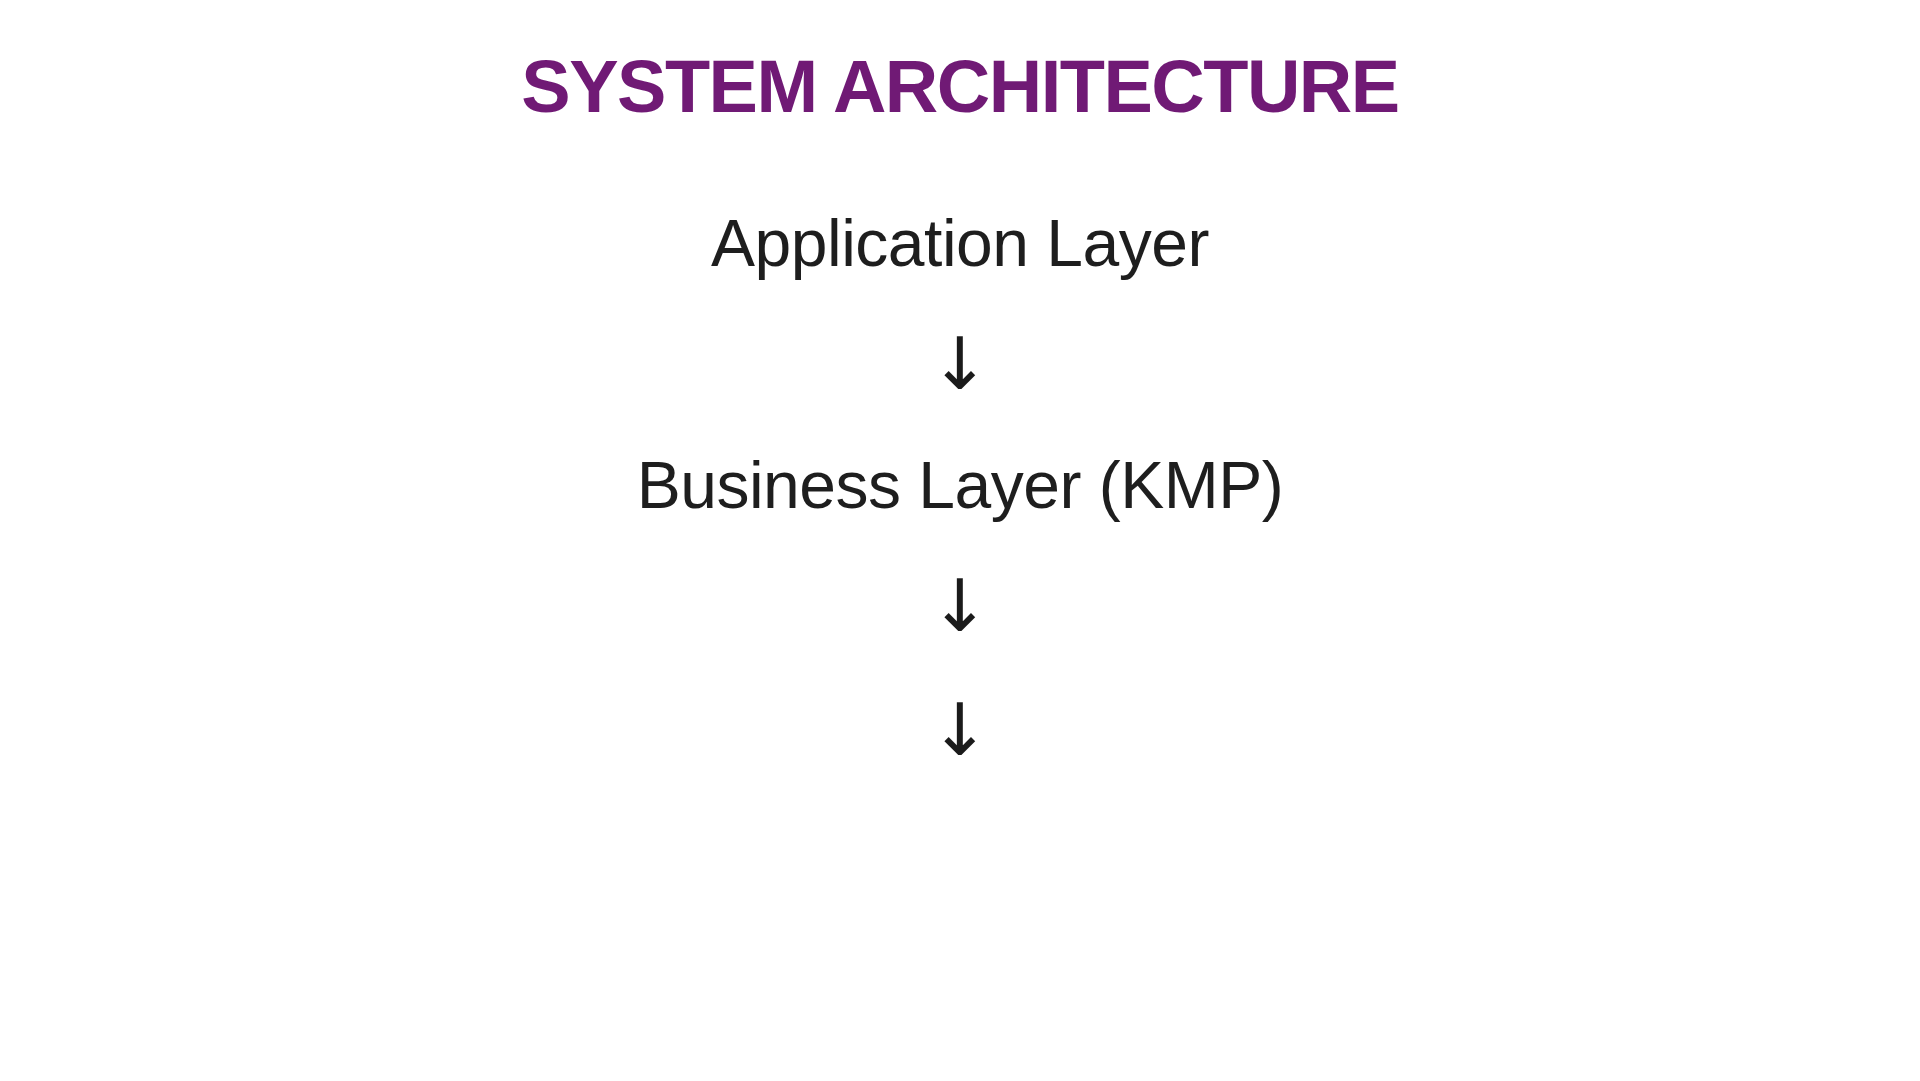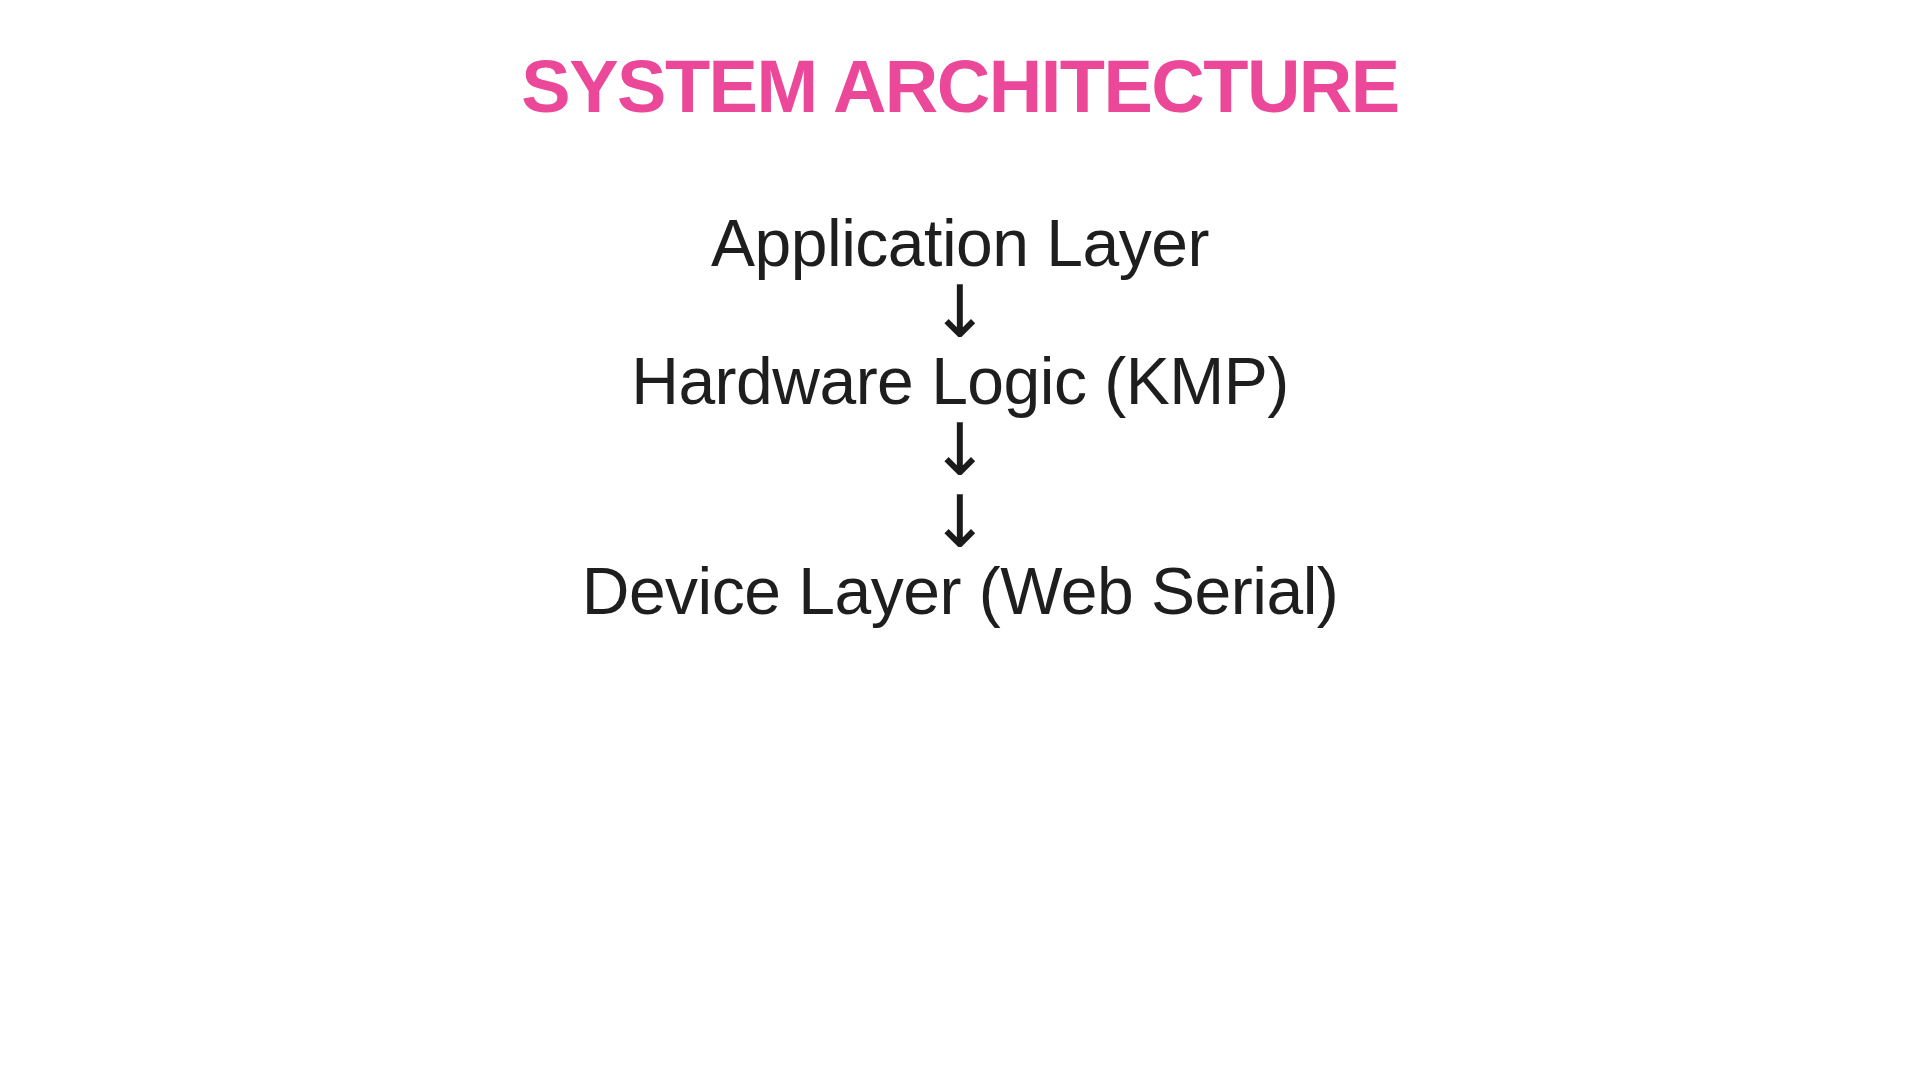--- a/index.html
+++ b/index.html
@@ -20,28 +20,29 @@
     display: flex;
     flex-direction: column;
     align-items: center;
   }
   .diagram-title {
     margin-top: 50px;
     font-size: 74px;
     line-height: 1;
     font-weight: 700;
     letter-spacing: -1.5px;
-    color: #ec4899;
+    color: #701a75;
     white-space: nowrap;
   }
   .flow-stack {
     margin-top: 86px;
     display: flex;
     flex-direction: column;
     align-items: center;
+    gap: 52px;
   }
   .layer-node {
     font-size: 66px;
     line-height: 1;
     font-weight: 400;
     letter-spacing: -0.5px;
     color: #1e1e1e;
     white-space: nowrap;
   }
   .down-arrow {
@@ -58,23 +59,22 @@
 <div class="diagram">
 
   <div class="diagram-title">SYSTEM ARCHITECTURE</div>
 
   <div class="flow-stack">
 
     <div class="layer-node">Application Layer</div>
 
     <div class="down-arrow">↓</div>
 
-    <div class="layer-node">Hardware Logic (KMP)</div>
+    <div class="layer-node">Business Layer (KMP)</div>
 
     <div class="down-arrow">↓</div>
 
 
     <div class="down-arrow">↓</div>
 
-    <div class="layer-node">Device Layer (Web Serial)</div>
 
   </div>
 </div>
 
 </body></html>

